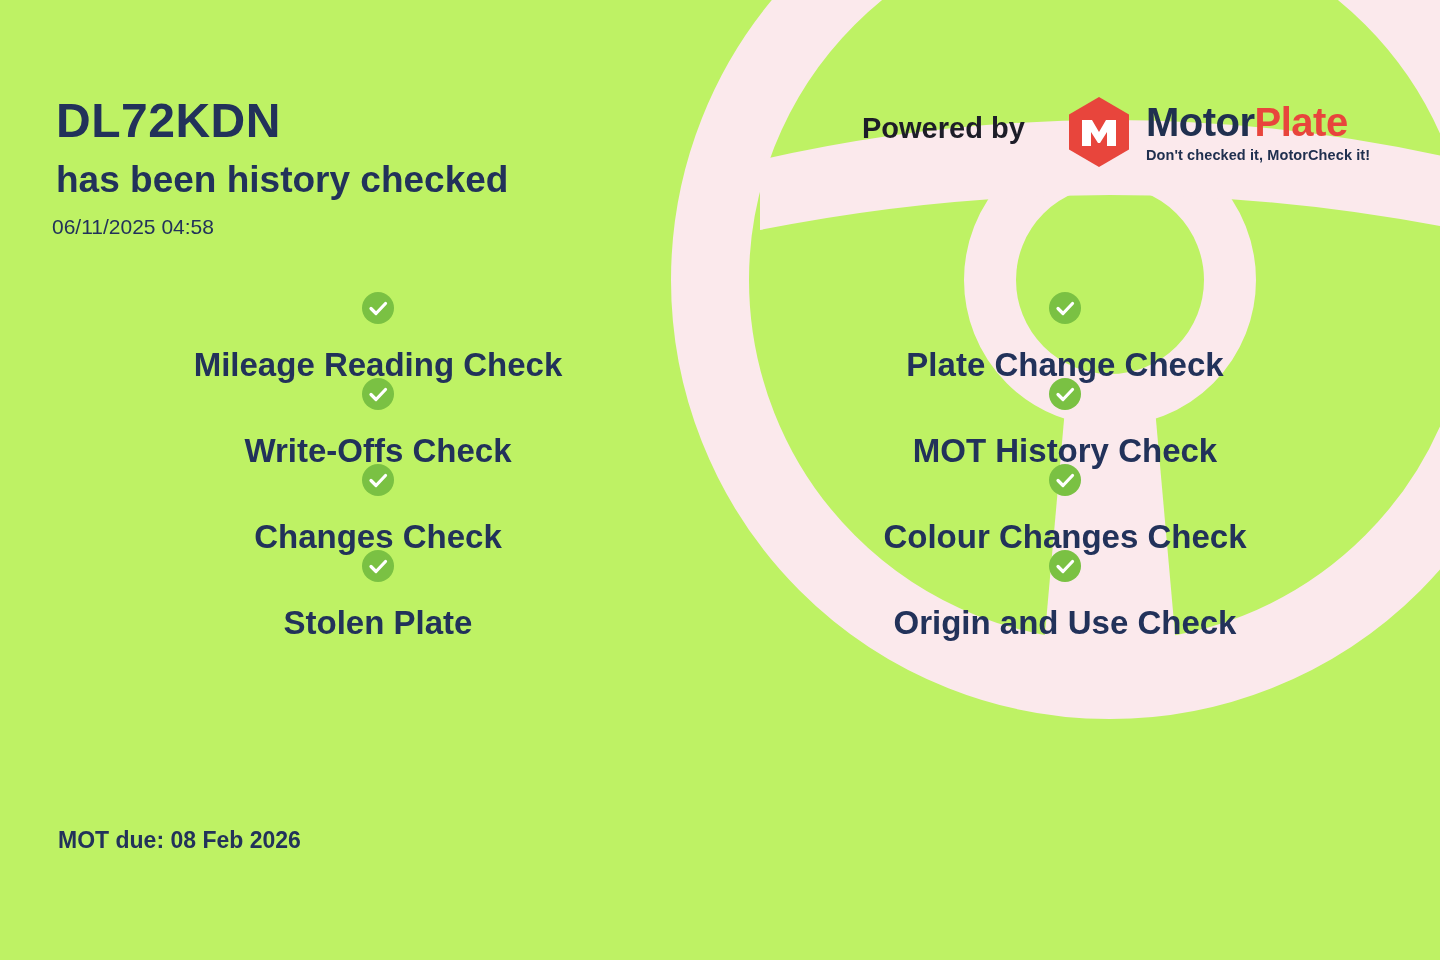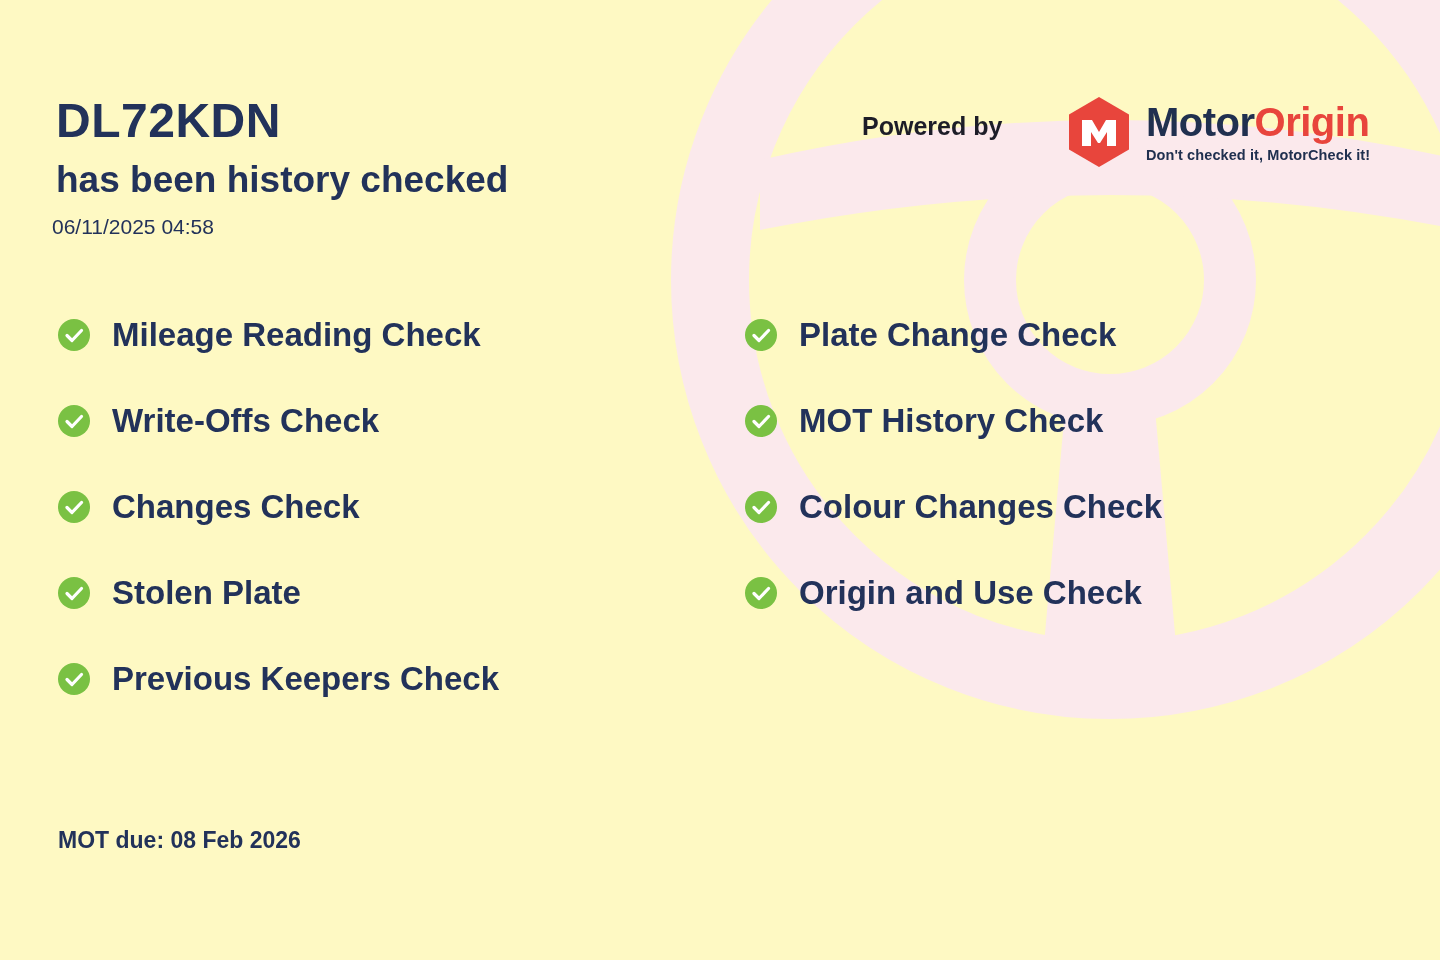--- a/index.html
+++ b/index.html
@@ -8,21 +8,21 @@
     height: 960px;
     overflow: hidden;
     background: #ffffff;
     font-family: "Liberation Sans", sans-serif;
     color: #1e2a4a;
   }
   #page {
     position: relative;
     width: 1440px;
     height: 960px;
-    background: #fef9c3;
+    background: #bef264;
     overflow: hidden;
   }
 
   
   .wheel-wrap {
     position: absolute;
     top: -170px;
     right: -120px;
     width: 900px;
     height: 900px;
@@ -57,21 +57,21 @@
     font-size: 21px;
     font-weight: normal;
     color: #22325a;
   }
 
   
   .powered {
     position: absolute;
     left: 862px;
     top: 112px;
-    font-size: 25px;
+    font-size: 29px;
     font-weight: bold;
     color: #1d1d28;
   }
   .logo {
     position: absolute;
     left: 1066px;
     top: 96px;
     display: flex;
     align-items: center;
     gap: 14px;
@@ -104,20 +104,21 @@
     top: 292px;
   }
   .col-left { left: 58px; width: 640px; }
   .col-right { left: 745px; width: 640px; }
 
   .check-row {
     display: flex;
     align-items: center;
     height: 86px;
     gap: 22px;
+    flex-direction: column;
   }
   .tick {
     width: 32px;
     height: 32px;
     flex: 0 0 32px;
   }
   .tick svg { display: block; }
   .check-label {
     font-size: 33px;
     font-weight: bold;
@@ -160,21 +161,21 @@
 
   <div class="logo">
     <div class="logo-mark">
       <svg width="66" height="72" viewBox="0 0 66 72" xmlns="http://www.w3.org/2000/svg">
         <path d="M33 1 L63 18.5 L63 53.5 L33 71 L3 53.5 L3 18.5 Z" fill="#e8453c"></path>
         <path d="M16 50 L16 24 L26 24 L33 36 L40 24 L50 24 L50 50 L41 50 L41 36 L34 47 L32 47 L25 36 L25 50 Z" fill="#ffffff"></path>
       </svg>
     </div>
     <div class="logo-text">
       <div class="logo-word">
-        <span class="w1">Motor</span><span class="w2">Origin</span>
+        <span class="w1">Motor</span><span class="w2">Plate</span>
       </div>
       <div class="logo-tag">Don't checked it, MotorCheck it!</div>
     </div>
   </div>
 
   <div class="col col-left">
 
     <div class="check-row">
       <span class="tick">
         <svg width="32" height="32" viewBox="0 0 32 32" xmlns="http://www.w3.org/2000/svg">
@@ -209,29 +210,20 @@
     <div class="check-row">
       <span class="tick">
         <svg width="32" height="32" viewBox="0 0 32 32" xmlns="http://www.w3.org/2000/svg">
           <circle cx="16" cy="16" r="16" fill="#7ac143"></circle>
           <path d="M9 16.5 L14 21.5 L23.5 11.5" fill="none" stroke="#ffffff" stroke-width="3.2" stroke-linecap="round" stroke-linejoin="round"></path>
         </svg>
       </span>
       <span class="check-label">Stolen Plate</span>
     </div>
 
-    <div class="check-row">
-      <span class="tick">
-        <svg width="32" height="32" viewBox="0 0 32 32" xmlns="http://www.w3.org/2000/svg">
-          <circle cx="16" cy="16" r="16" fill="#7ac143"></circle>
-          <path d="M9 16.5 L14 21.5 L23.5 11.5" fill="none" stroke="#ffffff" stroke-width="3.2" stroke-linecap="round" stroke-linejoin="round"></path>
-        </svg>
-      </span>
-      <span class="check-label">Previous Keepers Check</span>
-    </div>
 
   </div>
 
   <div class="col col-right">
 
     <div class="check-row">
       <span class="tick">
         <svg width="32" height="32" viewBox="0 0 32 32" xmlns="http://www.w3.org/2000/svg">
           <circle cx="16" cy="16" r="16" fill="#7ac143"></circle>
           <path d="M9 16.5 L14 21.5 L23.5 11.5" fill="none" stroke="#ffffff" stroke-width="3.2" stroke-linecap="round" stroke-linejoin="round"></path>

